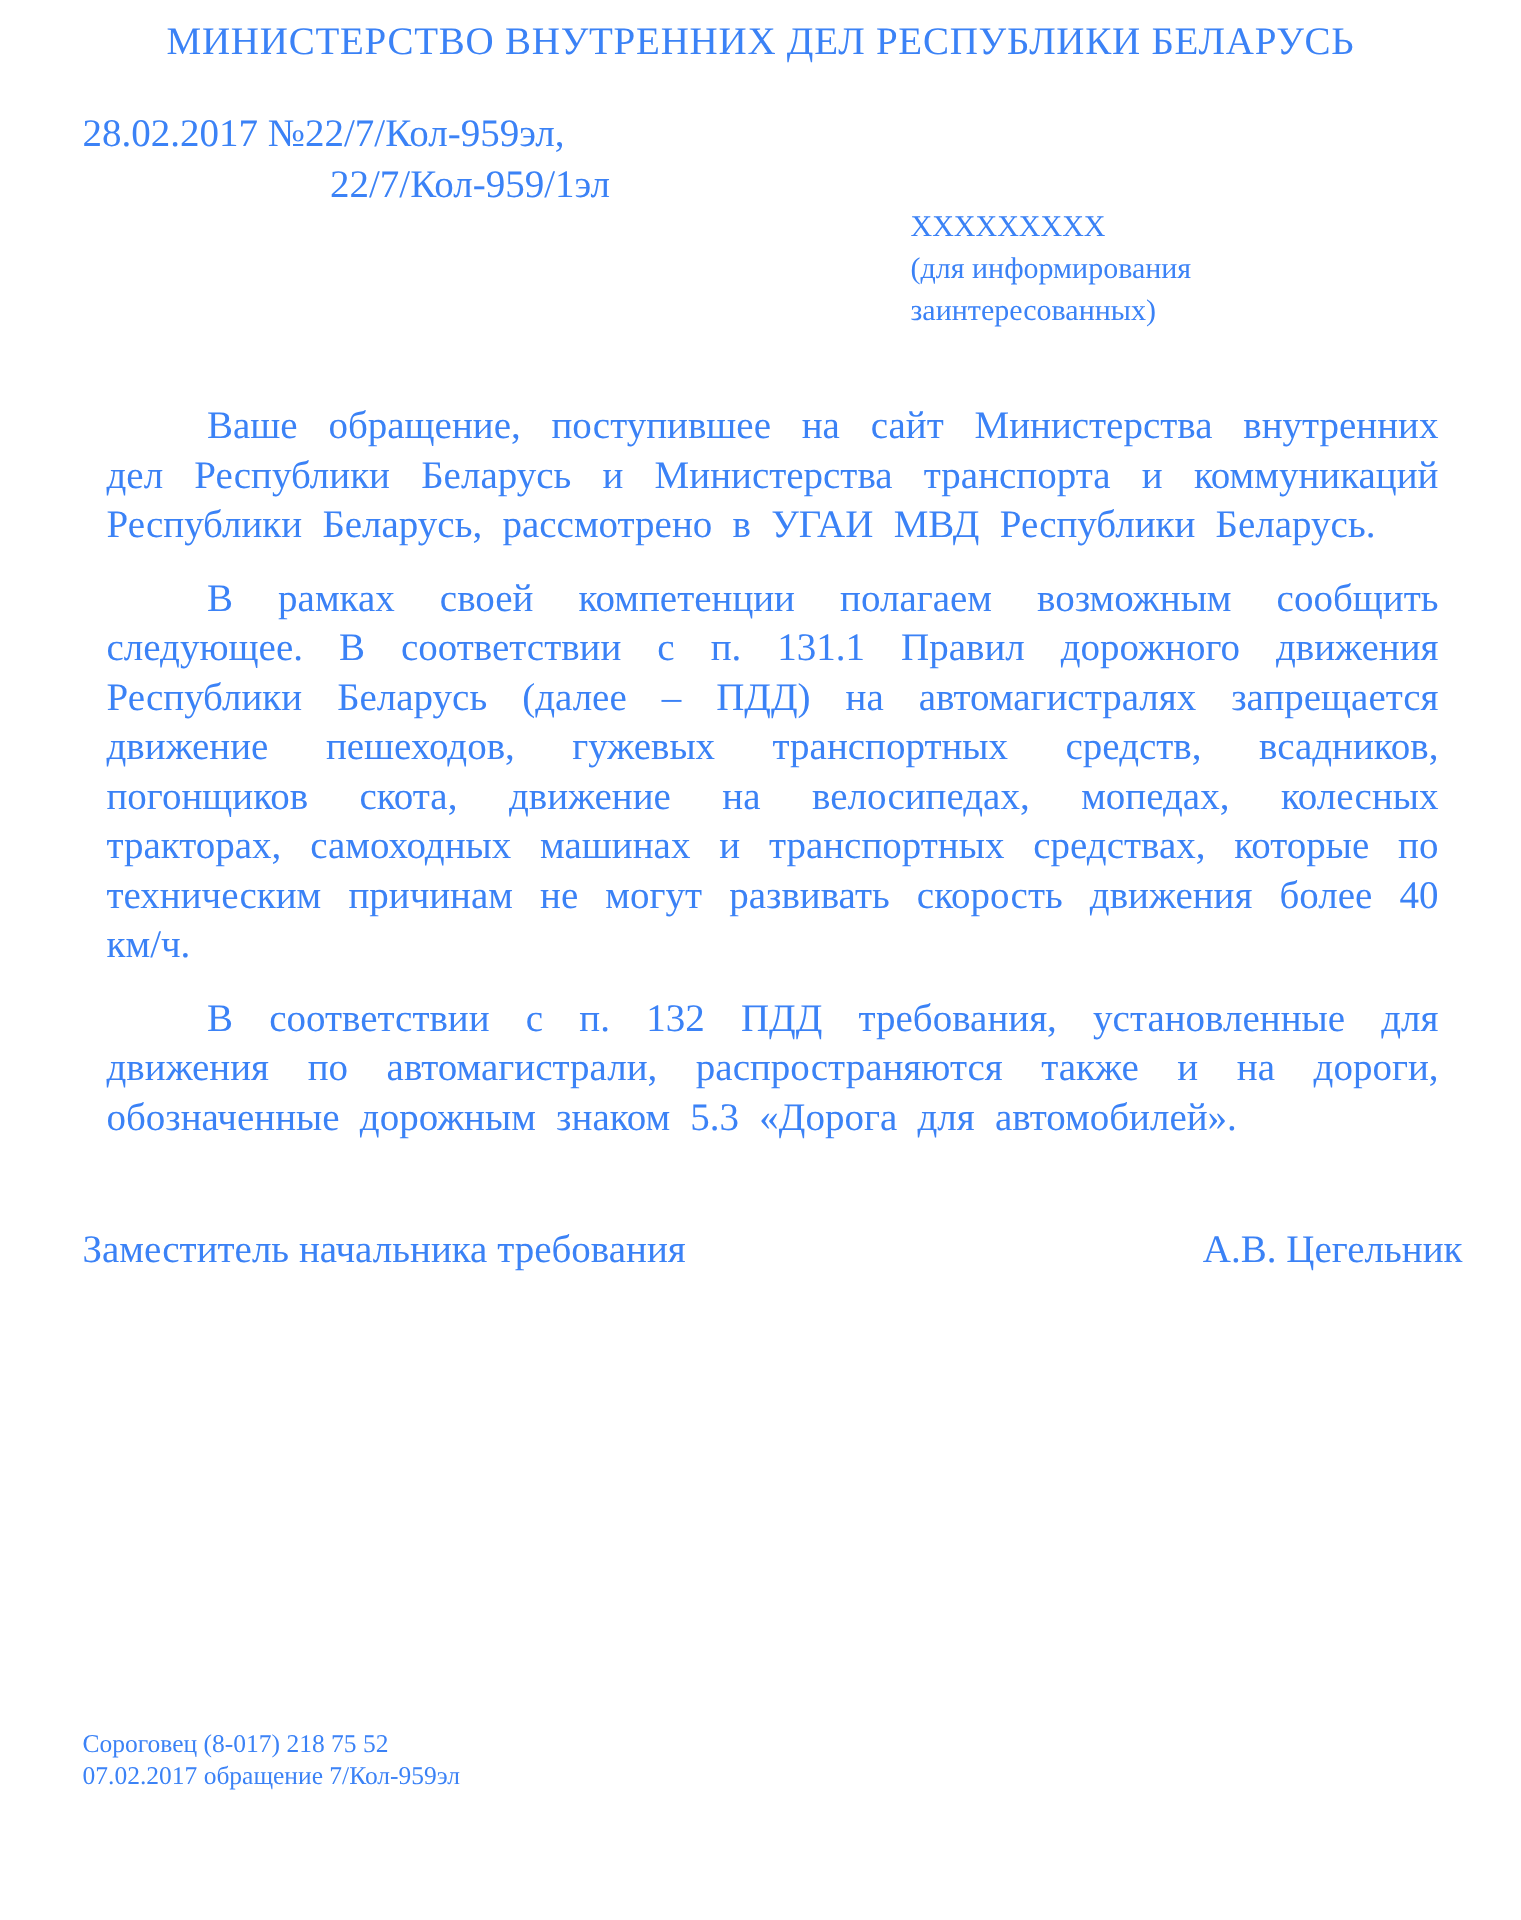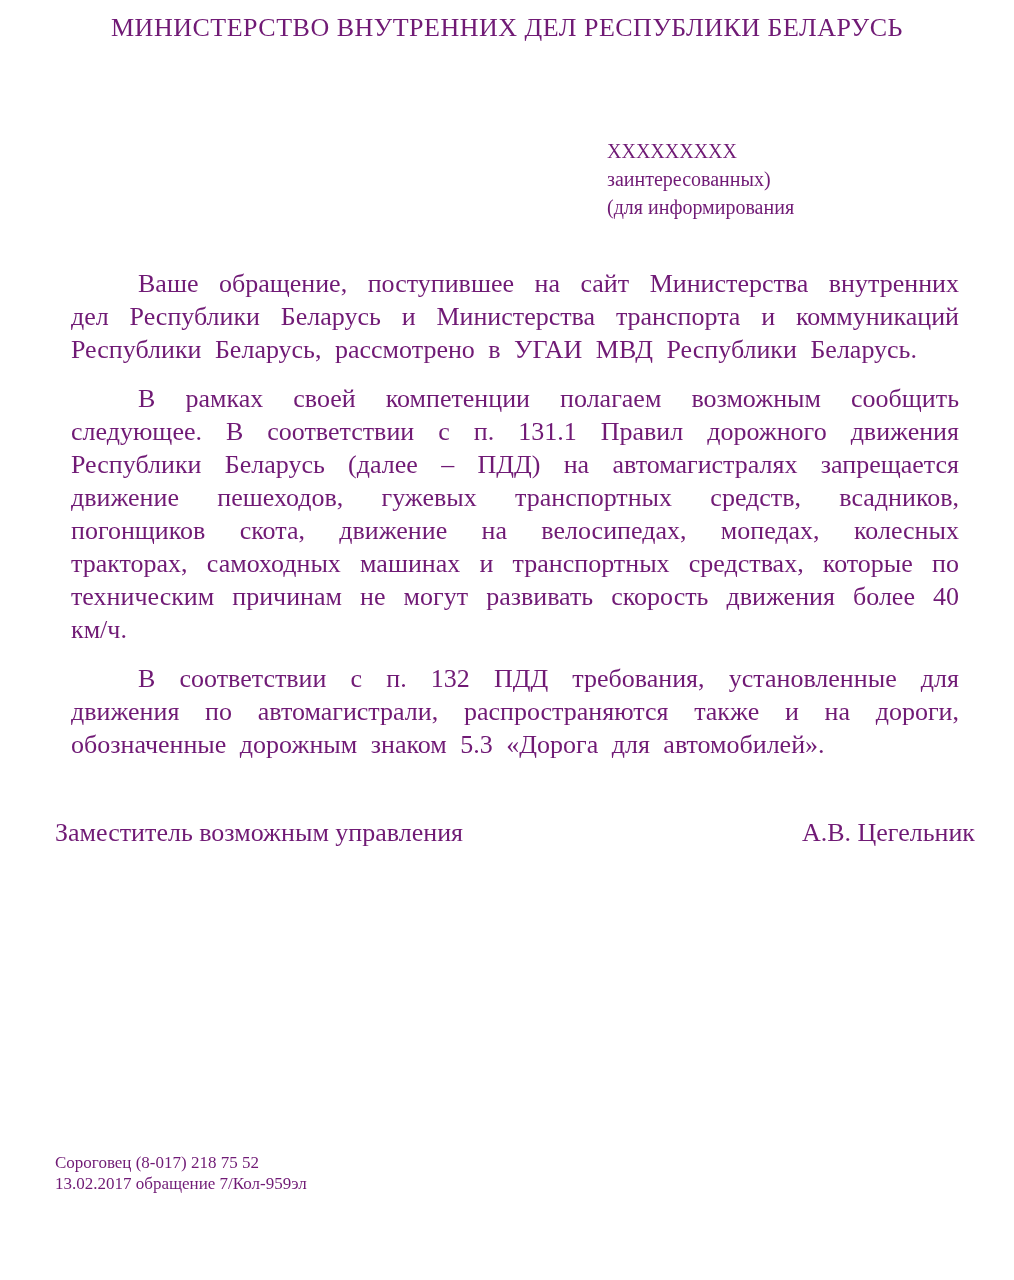--- a/index.html
+++ b/index.html
@@ -5,21 +5,21 @@
   html, body {
     margin: 0;
     padding: 0;
     background: #ffffff;
   }
   .page {
     position: relative;
     width: 1014px;
     height: 1280px;
     background: #ffffff;
-    color: #701a75;
+    color: #3b82f6;
     font-family: "Liberation Serif", "DejaVu Serif", serif;
     overflow: hidden;
   }
   .doc-title {
     position: absolute;
     top: 12px;
     left: 47px;
     width: 920px;
     text-align: center;
     font-size: 26px;
@@ -76,36 +76,40 @@
     line-height: 20.5px;
   }
 </style>
 </head>
 <body>
 
 <div class="page">
 
   <div class="doc-title">МИНИСТЕРСТВО ВНУТРЕННИХ ДЕЛ РЕСПУБЛИКИ БЕЛАРУСЬ</div>
 
+  <div class="ref-block">
+    <div class="ref-line1">28.02.2017 №22/7/Кол-959эл,</div>
+    <div class="ref-line2">22/7/Кол-959/1эл</div>
+  </div>
 
   <div class="addressee-block">
     <div>ХХХХХХХХХ</div>
+    <div>(для информирования</div>
     <div>заинтересованных)</div>
-    <div>(для информирования</div>
   </div>
 
   <div class="body-text">
     <p>Ваше обращение, поступившее на сайт Министерства внутренних дел Республики Беларусь и Министерства транспорта и коммуникаций Республики Беларусь, рассмотрено в УГАИ МВД Республики Беларусь.</p>
     <p>В рамках своей компетенции полагаем возможным сообщить следующее. В соответствии с п. 131.1 Правил дорожного движения Республики Беларусь (далее – ПДД) на автомагистралях запрещается движение пешеходов, гужевых транспортных средств, всадников, погонщиков скота, движение на велосипедах, мопедах, колесных тракторах, самоходных машинах и транспортных средствах, которые по техническим причинам не могут развивать скорость движения более 40 км/ч.</p>
     <p>В соответствии с п. 132 ПДД требования, установленные для движения по автомагистрали, распространяются также и на дороги, обозначенные дорожным знаком 5.3 «Дорога для автомобилей».</p>
   </div>
 
   <div class="signature-row">
-    <span>Заместитель возможным управления</span>
+    <span>Заместитель начальника требования</span>
     <span>А.В. Цегельник</span>
   </div>
 
   <div class="footer-block">
     <div>Сороговец  (8-017) 218 75 52</div>
-    <div>13.02.2017 обращение 7/Кол-959эл</div>
+    <div>07.02.2017 обращение 7/Кол-959эл</div>
   </div>
 
 </div>
 
 </body></html>

